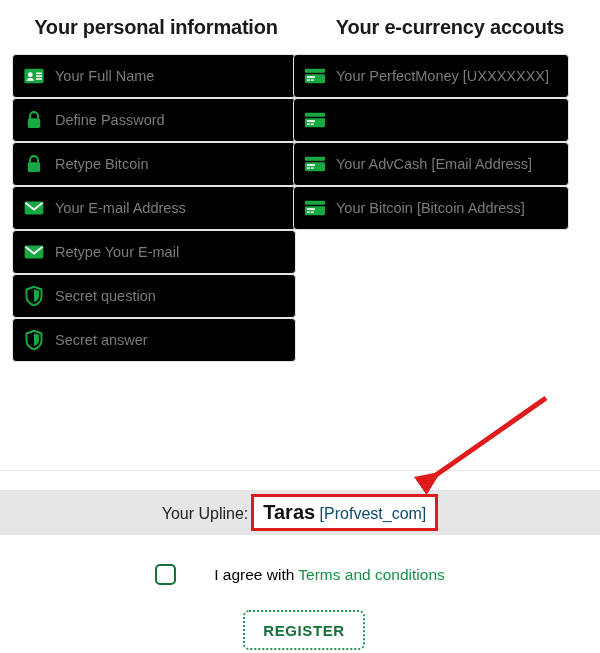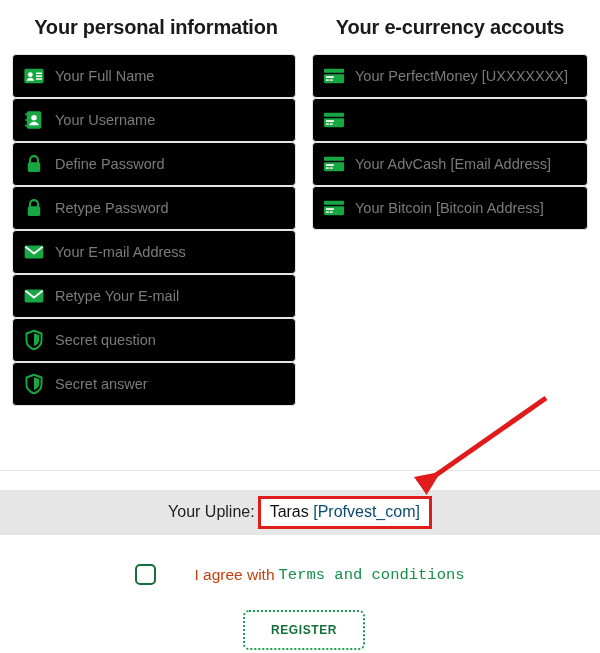--- a/index.html
+++ b/index.html
@@ -34,21 +34,21 @@
   }
   #title-left  { left: 12px;  width: 288px; }
   #title-right { left: 312px; width: 276px; }
 
   
   .col {
     position: absolute;
     top: 54px;
   }
   #col-left  { left: 12px;  width: 284px; }
-  #col-right { left: 312px; width: 276px; }
+  #col-right { left: 293px; width: 276px; }
 
   .field {
     position: relative;
     height: 44px;
     margin-bottom: 0;
     background: #000000;
     border: 1px solid #e4e4e4;
     border-radius: 4px;
     box-sizing: border-box;
     display: flex;
@@ -101,23 +101,23 @@
   #upline-highlight {
     display: inline-block;
     background: #ffffff;
     border: 3px solid #e01b1b;
     padding: 5px 9px 6px 9px;
     line-height: 1;
     position: relative;
     top: 0px;
   }
   #upline-name {
-    font-weight: normal;
+    font-weight: bold;
     color: #111111;
-    font-size: 16px;
+    font-size: 20px;
   }
   #upline-id {
     color: #0c4a6e;
     font-size: 16px;
   }
 
   
   #arrow-annotation {
     position: absolute;
     left: 400px;
@@ -143,46 +143,45 @@
     border: 2px solid #14703a;
     border-radius: 5px;
     background: #ffffff;
     box-sizing: border-box;
     margin-right: 6px;
     cursor: pointer;
     flex: 0 0 auto;
   }
   #agree-text {
     font-size: 15.5px;
-    color: #c2410c;
+    color: #000000;
     white-space: nowrap;
     margin-left: 32px;
   }
   #terms-link {
     color: #159048;
     font-size: 15.5px;
     cursor: pointer;
     margin-left: 4px;
-    font-family: Liberation Mono, monospace;
   }
 
   
   #register-button {
     position: absolute;
     left: 243px;
     top: 610px;
     width: 122px;
     height: 40px;
     box-sizing: border-box;
     border: 2px dotted #1d9b52;
     border-radius: 6px;
     background: #ffffff;
     color: #14703a;
     font-family: "Liberation Sans", sans-serif;
-    font-size: 12px;
+    font-size: 15px;
     font-weight: bold;
     letter-spacing: 0.6px;
     cursor: pointer;
     display: flex;
     align-items: center;
     justify-content: center;
   }
 </style>
 </head>
 <body>
@@ -200,42 +199,31 @@
             <circle cx="8" cy="10.5" r="2.6" fill="#fff"></circle>
             <path d="M3.9 17.2c0.5-2.3 2.2-3.3 4.1-3.3s3.6 1 4.1 3.3z" fill="#fff"></path>
             <rect x="14.2" y="8.2" width="6.4" height="1.7" fill="#fff"></rect>
             <rect x="14.2" y="11.3" width="6.4" height="1.7" fill="#fff"></rect>
             <rect x="14.2" y="14.4" width="6.4" height="1.7" fill="#fff"></rect>
           </svg></span>
         <span class="ph">Your Full Name</span>
       </div>
       <div class="field">
         <span class="ficon"><svg xmlns="http://www.w3.org/2000/svg" viewBox="0 0 24 24">
-            <rect x="4" y="2.5" width="16" height="19" rx="2" fill="#17a843"></rect>
-            <circle cx="12" cy="9.6" r="3" fill="#fff"></circle>
-            <path d="M6.7 17.8c0.6-2.7 2.8-4 5.3-4s4.7 1.3 5.3 4z" fill="#fff"></path>
-            <rect x="2.2" y="5" width="2.6" height="1.6" fill="#17a843"></rect>
-            <rect x="2.2" y="11.2" width="2.6" height="1.6" fill="#17a843"></rect>
-            <rect x="2.2" y="17.4" width="2.6" height="1.6" fill="#17a843"></rect>
-          </svg></span>
-        <span class="ph">Your Username</span>
-      </div>
-      <div class="field">
-        <span class="ficon"><svg xmlns="http://www.w3.org/2000/svg" viewBox="0 0 24 24">
             <path d="M7.6 10.5V7.8a4.4 4.4 0 0 1 8.8 0v2.7" fill="none" stroke="#17a843" stroke-width="2.2"></path>
             <rect x="5.2" y="10.2" width="13.6" height="10.4" rx="1.8" fill="#17a843"></rect>
           </svg></span>
         <span class="ph">Define Password</span>
       </div>
       <div class="field">
         <span class="ficon"><svg xmlns="http://www.w3.org/2000/svg" viewBox="0 0 24 24">
             <path d="M7.6 10.5V7.8a4.4 4.4 0 0 1 8.8 0v2.7" fill="none" stroke="#17a843" stroke-width="2.2"></path>
             <rect x="5.2" y="10.2" width="13.6" height="10.4" rx="1.8" fill="#17a843"></rect>
           </svg></span>
-        <span class="ph">Retype Password</span>
+        <span class="ph">Retype Bitcoin</span>
       </div>
       <div class="field">
         <span class="ficon"><svg xmlns="http://www.w3.org/2000/svg" viewBox="0 0 24 24">
             <rect x="1.8" y="5" width="20.4" height="14" rx="1.8" fill="#17a843"></rect>
             <path d="M2.6 6.2L12 13.6l9.4-7.4" fill="none" stroke="#fff" stroke-width="2"></path>
           </svg></span>
         <span class="ph">Your E-mail Address</span>
       </div>
       <div class="field">
         <span class="ficon"><svg xmlns="http://www.w3.org/2000/svg" viewBox="0 0 24 24">

